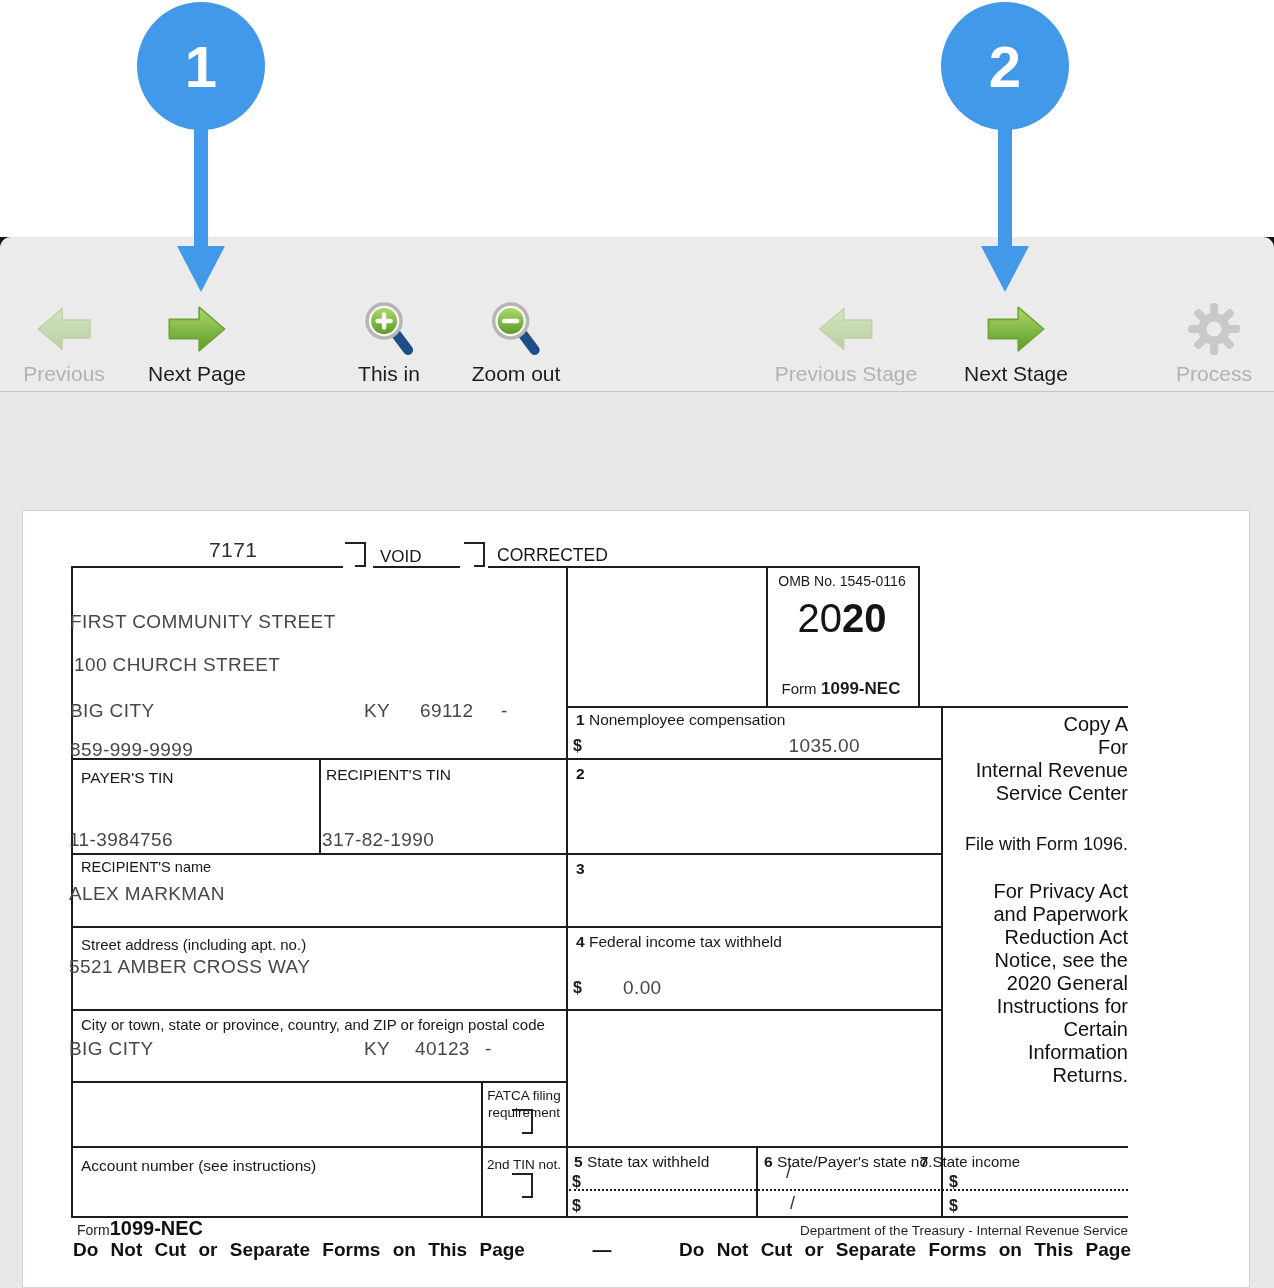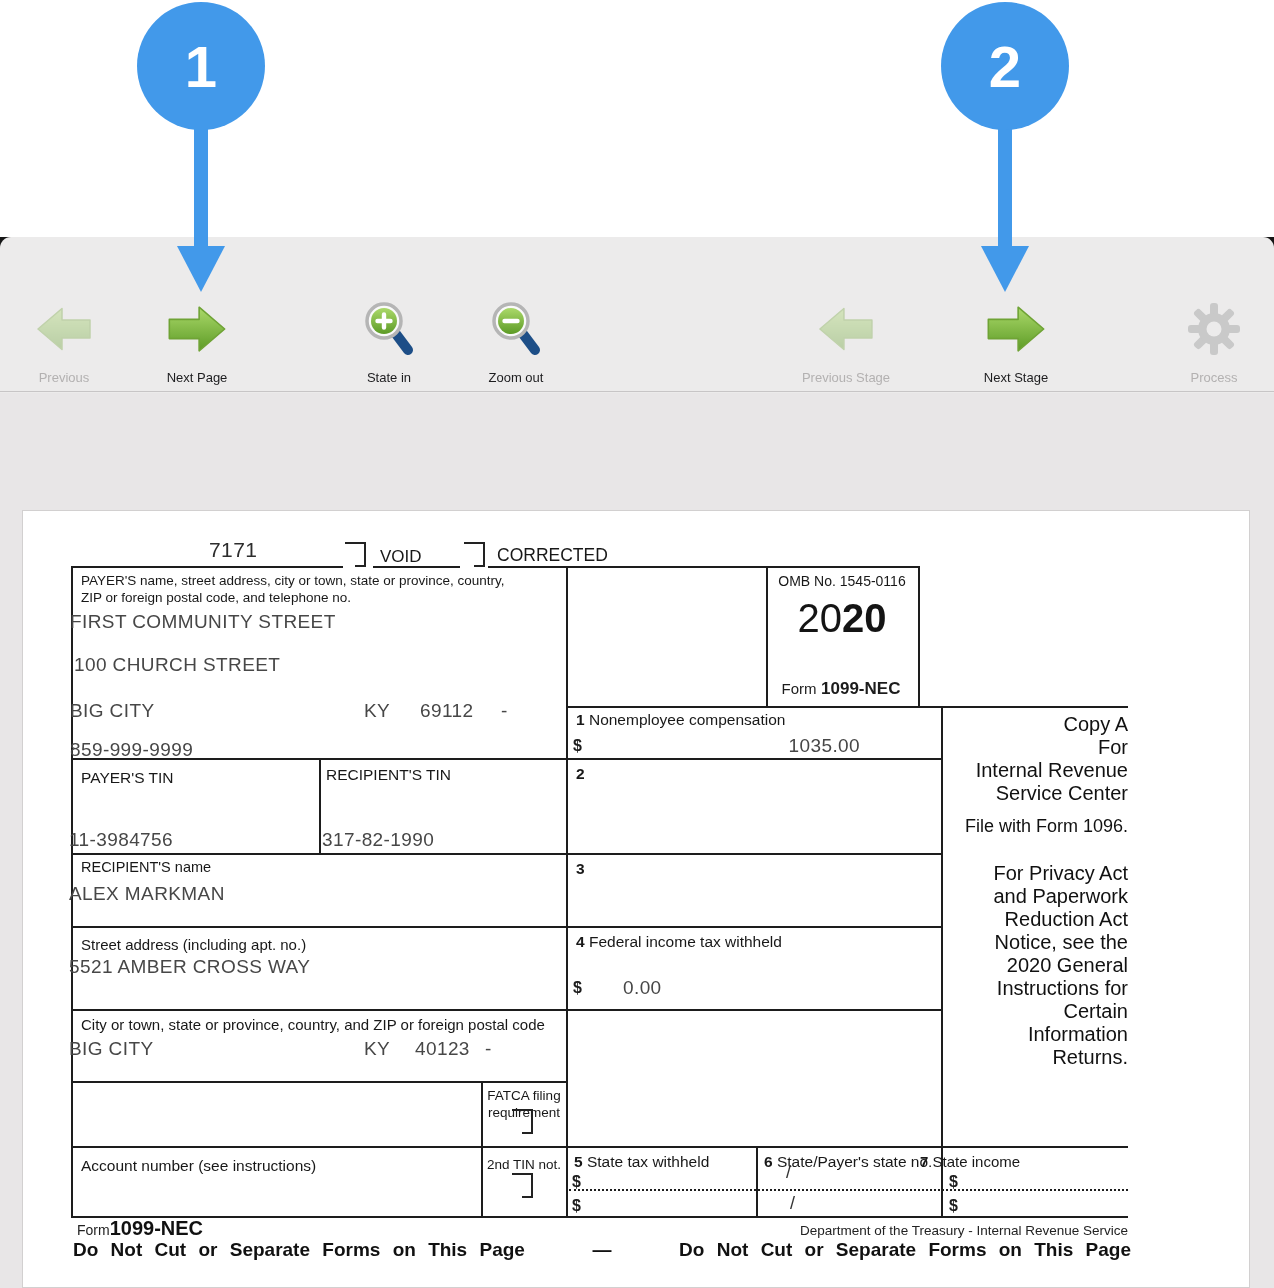--- a/index.html
+++ b/index.html
@@ -16,42 +16,42 @@
   
   #win-backdrop { position:absolute; left:0; top:237px; width:1274px; height:70px; background:#161616; z-index:5; }
   #appwin { position:absolute; left:0; top:237px; width:1274px; height:1051px; background:#ecebeb;
     border-radius:11px 11px 0 0; z-index:10; }
   #titlebar { position:absolute; left:0; top:0; width:100%; height:58px; }
   .tlight { position:absolute; top:18px; width:21px; height:21px; border-radius:50%; }
   #title { position:absolute; left:0; top:15px; width:100%; text-align:center; font-size:21px; font-weight:bold; color:#3d3d3d; }
   #toolbar { position:absolute; left:0; top:58px; width:100%; height:97px; border-bottom:1px solid #c7c5c6; }
   .tool { position:absolute; top:5px; text-align:center; transform:translateX(-50%); cursor:default; }
   .tool .ticon { height:58px; display:flex; align-items:center; justify-content:center; }
-  .tool .tlabel { font-size:13px; color:#1d1d1f; margin-top:12px; white-space:nowrap; }
+  .tool .tlabel { font-size:21px; color:#1d1d1f; margin-top:4px; white-space:nowrap; }
   .tool.disabled .tlabel { color:#b3b1b1; }
   .tool.disabled .fade { opacity:.35; }
   #content { position:absolute; left:0; top:156px; width:100%; height:895px; background:#e8e6e7; }
 
   
   #page { position:absolute; left:22px; top:510px; width:1228px; height:778px; background:#fff;
     border:1px solid #d2d0d0; z-index:20; color:#1c1c1c; }
   .hl { position:absolute; height:0; border-top:2px solid #1d1d1d; }
   .hl.dash { border-top:2px dotted #1d1d1d; }
   .vl { position:absolute; width:0; border-left:2px solid #1d1d1d; }
   .lbl { position:absolute; font-size:14.5px; color:#181818; white-space:nowrap; }
   .lbl-sm { position:absolute; font-size:13.5px; color:#181818; }
   .val { position:absolute; font-size:19px; color:#474747; letter-spacing:.4px; white-space:nowrap; }
   .bnum { font-weight:bold; }
   .cb { position:absolute; width:21px; height:25px; border-top:2.5px solid #222; border-right:2.5px solid #222; }
   .cb::after { content:""; position:absolute; right:0; bottom:0; width:9px; border-bottom:2.5px solid #222; }
   .dollar { position:absolute; font-size:16px; font-weight:bold; color:#1d1d1d; }
   .slash { position:absolute; font-size:18px; color:#333; }
   #copyA { position:absolute; left:920px; top:202px; width:185px; text-align:right; font-size:20px; line-height:23px; color:#111; }
   #copyA .b { font-weight:normal; }
-  #copyA .gap1 { margin-top:10px; font-size:18px; }
+  #copyA .gap1 { margin-top:28px; font-size:18px; }
   #copyA .gap2 { margin-top:24px; }
   #nec-title { position:absolute; left:905px; top:100px; width:205px; text-align:center; font-weight:bold; font-size:23.5px; line-height:30px; color:#0f0f0f; }
   #footer-bold { position:absolute; left:50px; top:728px; width:1058px; display:flex; justify-content:space-between; font-weight:bold; font-size:19px; word-spacing:7px; color:#111; }
 </style>
 </head>
 <body>
 
 <svg width="0" height="0" style="position:absolute" aria-hidden="true">
   <defs>
     <linearGradient id="ggreen" x1="0" y1="0" x2="0" y2="1">
@@ -106,21 +106,21 @@
 
       <div class="tool" style="left:389px">
         <div class="ticon">
           <svg width="56" height="58" viewBox="0 0 56 58">
             <path d="M35 34 L47 50" stroke="#1d4e87" stroke-width="10" stroke-linecap="round"></path>
             <circle cx="23" cy="21" r="17" fill="#fafafa" stroke="#b5b5b5" stroke-width="3.5"></circle>
             <circle cx="23" cy="21" r="13" fill="url(#ggreen)"></circle>
             <path d="M23 14.5 V27.5 M16.5 21 H29.5" stroke="#fff" stroke-width="4.4" stroke-linecap="round"></path>
           </svg>
         </div>
-        <div class="tlabel">State in</div>
+        <div class="tlabel">This in</div>
       </div>
 
       <div class="tool" style="left:516px">
         <div class="ticon">
           <svg width="56" height="58" viewBox="0 0 56 58">
             <path d="M35 34 L47 50" stroke="#1d4e87" stroke-width="10" stroke-linecap="round"></path>
             <circle cx="23" cy="21" r="17" fill="#fafafa" stroke="#b5b5b5" stroke-width="3.5"></circle>
             <circle cx="23" cy="21" r="13" fill="url(#ggreen)"></circle>
             <path d="M16.5 21 H29.5" stroke="#fff" stroke-width="4.4" stroke-linecap="round"></path>
           </svg>
@@ -193,24 +193,20 @@
 
     <div class="vl" style="left:48px;top:55px;height:650px"></div>
     <div class="vl" style="left:543px;top:55px;height:650px"></div>
     <div class="vl" style="left:918px;top:195px;height:510px"></div>
     <div class="vl" style="left:296px;top:247px;height:95px"></div>
     <div class="vl" style="left:458px;top:570px;height:135px"></div>
     <div class="vl" style="left:733px;top:635px;height:70px"></div>
     <div class="vl" style="left:743px;top:55px;height:140px"></div>
     <div class="vl" style="left:895px;top:55px;height:140px"></div>
 
-    <div class="lbl-sm" style="left:58px;top:61px;line-height:17px">
-      <div>PAYER'S name, street address, city or town, state or province, country,</div>
-      <div>ZIP or foreign postal code, and telephone no.</div>
-    </div>
     <div class="val" style="left:47px;top:100px">FIRST COMMUNITY STREET</div>
     <div class="val" style="left:51px;top:143px">100 CHURCH STREET</div>
     <div class="val" style="left:47px;top:189px">BIG CITY</div>
     <div class="val" style="left:341px;top:189px">KY</div>
     <div class="val" style="left:397px;top:189px">69112</div>
     <div class="val" style="left:478px;top:189px">-</div>
     <div class="val" style="left:47px;top:228px">859-999-9999</div>
 
     <div class="lbl" style="left:58px;top:258px;font-size:15.5px">PAYER'S TIN</div>
     <div class="lbl" style="left:303px;top:255px;font-size:15.5px">RECIPIENT'S TIN</div>

